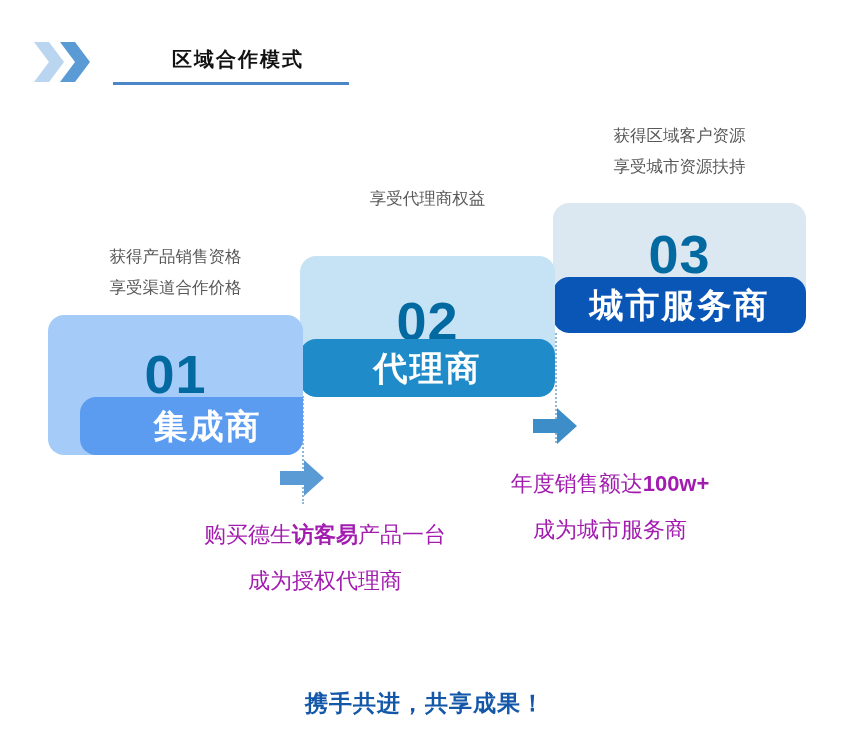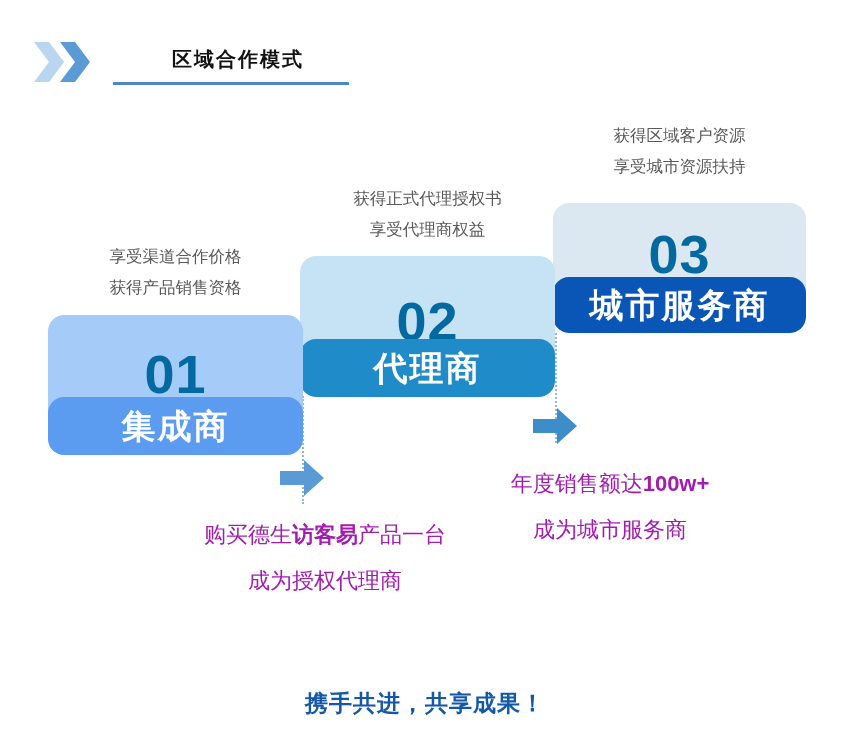--- a/index.html
+++ b/index.html
@@ -98,21 +98,21 @@
     font-size: 34px;
     font-weight: 700;
     color: #ffffff;
     letter-spacing: 2px;
     line-height: 1;
   }
 
   
   .card-1 { left: 48px;  top: 315px; width: 255px; height: 140px; background: #a5cbf8; z-index: 3; }
   .card-1 .num { top: 32px; }
-  .card-1 .ribbon { background: #5b9bf0; }
+  .card-1 .ribbon { background: #5b9bf0; margin-left: 32px; }
 
   .card-2 { left: 300px; top: 256px; width: 255px; height: 141px; background: #c6e3f5; z-index: 2; }
   .card-2 .num { top: 38px; text-align: center; }
   .card-2 .ribbon { background: #1f8bc8; }
 
   .card-3 { left: 553px; top: 203px; width: 253px; height: 130px; background: #dbe8f2; z-index: 1; }
   .card-3 .num { top: 24px; }
   .card-3 .ribbon { background: #0a56b7; height: 56px; }
 
   
@@ -197,26 +197,25 @@
     </div>
 
     <div class="title-wrap">
       <div class="title-text">区域合作模式</div>
       <div class="title-rule"></div>
     </div>
 
   </div>
 
   <div class="benefit benefit-1">
+    <div>获得产品销售资格</div>
     <div>享受渠道合作价格</div>
-    <div>获得产品销售资格</div>
   </div>
 
   <div class="benefit benefit-2">
-    <div>获得正式代理授权书</div>
     <div>享受代理商权益</div>
   </div>
 
   <div class="benefit benefit-3">
     <div>获得区域客户资源</div>
     <div>享受城市资源扶持</div>
   </div>
 
   <div class="dotline dotline-1"></div>
   <div class="dotline dotline-2"></div>

